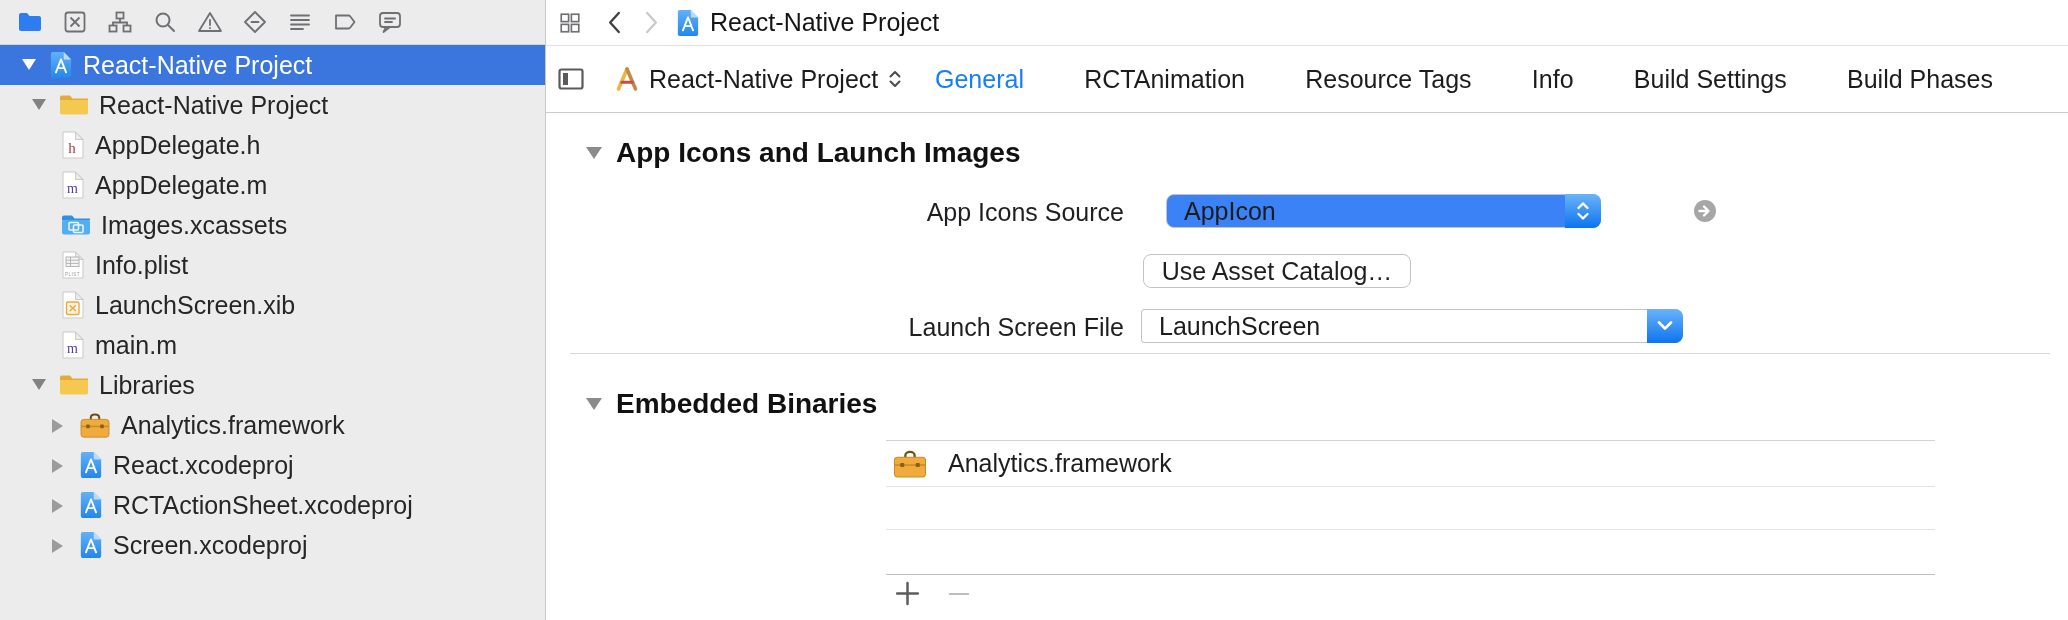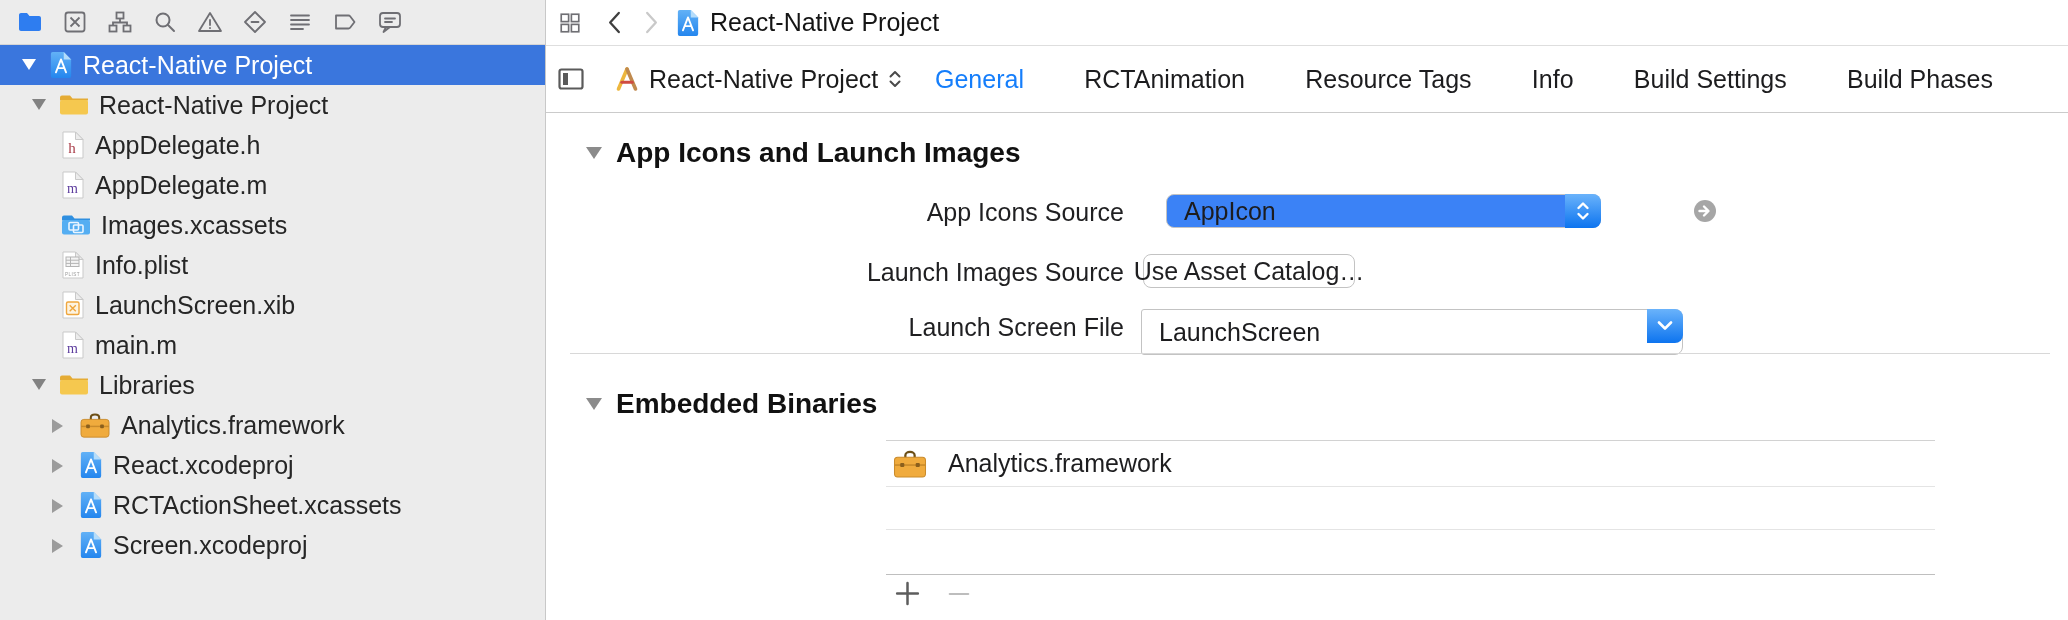--- a/index.html
+++ b/index.html
@@ -60,23 +60,23 @@
   .form-label { position:absolute; left:0; width:578px; text-align:right; color:#1f1f21; white-space:nowrap; }
   .lab-1 { top:84px; } .lab-2 { top:144px; } .lab-3 { top:199px; }
 
   .ctl-popup { position:absolute; left:596px; top:80px; width:435px; height:34px; background:#3b82f6; border:1px solid #c3c3c3; border-radius:8px; display:flex; align-items:center;margin-left:24px; }
   .ctl-popup .val { padding-left:17px; }
   .stepper { position:absolute; right:-1px; top:-1px; width:36px; height:34px; border-radius:0 8px 8px 0; background:linear-gradient(#6ab3fb,#0d74ef); display:flex; align-items:center; justify-content:center; }
   .stepper svg { width:16px; height:20px; }
   .jump-arrow { position:absolute; left:1146px; top:84px; width:26px; height:26px; border:none; background:none; display:inline-flex; }
   .jump-arrow svg { width:26px; height:26px; }
 
-  .push-btn { position:absolute; left:597px; top:140px; width:212px; height:34px; background:#fff; border:1px solid #c3c3c3; border-radius:8px; font-size:25px; color:#1f1f21; display:flex; align-items:center; justify-content:center; white-space:nowrap; }
-
-  .ctl-combo { position:absolute; left:595px; top:195px; width:542px; height:46px; background:#fff; border:1px solid #c3c3c3; border-radius:3px 8px 8px 3px; display:flex; align-items:center; }
+  .push-btn { position:absolute; left:597px; top:140px; width:268px; height:34px; background:#fff; border:1px solid #c3c3c3; border-radius:8px; font-size:25px; color:#1f1f21; display:flex; align-items:center; justify-content:center; white-space:nowrap; }
+
+  .ctl-combo { position:absolute; left:595px; top:195px; width:542px; height:34px; background:#fff; border:1px solid #c3c3c3; border-radius:3px 8px 8px 3px; display:flex; align-items:center; }
   .ctl-combo .val { padding-left:17px; }
   .combo-btn { position:absolute; right:-1px; top:-1px; width:36px; height:34px; border:none; border-radius:0 8px 8px 0; background:linear-gradient(#6ab3fb,#0d74ef); display:flex; align-items:center; justify-content:center; }
   .combo-btn svg { width:16px; height:10px; }
 
   .sep { position:absolute; left:24px; right:18px; top:239px; border-top:1px solid #d8d8d8; }
 
   .embed-list { position:absolute; left:340px; top:326px; width:1049px; border-top:1px solid #d2d2d2; }
   .embed-row { height:46px; border-bottom:1px solid #e4e4e4; display:flex; align-items:center; padding-left:6px; gap:10px; color:#1d1d1f; }
   .embed-row .fi.tb svg { width:36px; height:31px; }
   .embed-empty { height:43px; border-bottom:1px solid #e4e4e4; }
@@ -401,21 +401,21 @@
         <span class="tri closed">
             <svg>
               <use href="#s-tright"></use>
             </svg>
           </span>
         <span class="fi doc">
             <svg>
               <use href="#s-xproj"></use>
             </svg>
           </span>
-        <span class="lbl">RCTActionSheet.xcassets</span>
+        <span class="lbl">RCTActionSheet.xcodeproj</span>
       </div>
       <div class="row lv3b">
         <span class="tri closed">
             <svg>
               <use href="#s-tright"></use>
             </svg>
           </span>
         <span class="fi doc">
             <svg>
               <use href="#s-xproj"></use>
@@ -498,21 +498,20 @@
               <use href="#s-stepchev"></use>
             </svg>
           </span>
       </div>
       <button class="jump-arrow">
           <svg>
             <use href="#s-jumparrow"></use>
           </svg>
         </button>
 
-      <label class="form-label lab-2">Launch Images Source</label>
       <button class="push-btn">Use Asset Catalog…</button>
 
       <label class="form-label lab-3">Launch Screen File</label>
       <div class="ctl-combo">
         <span class="val">LaunchScreen</span>
         <button class="combo-btn">
             <svg>
               <use href="#s-downchev"></use>
             </svg>
           </button>

